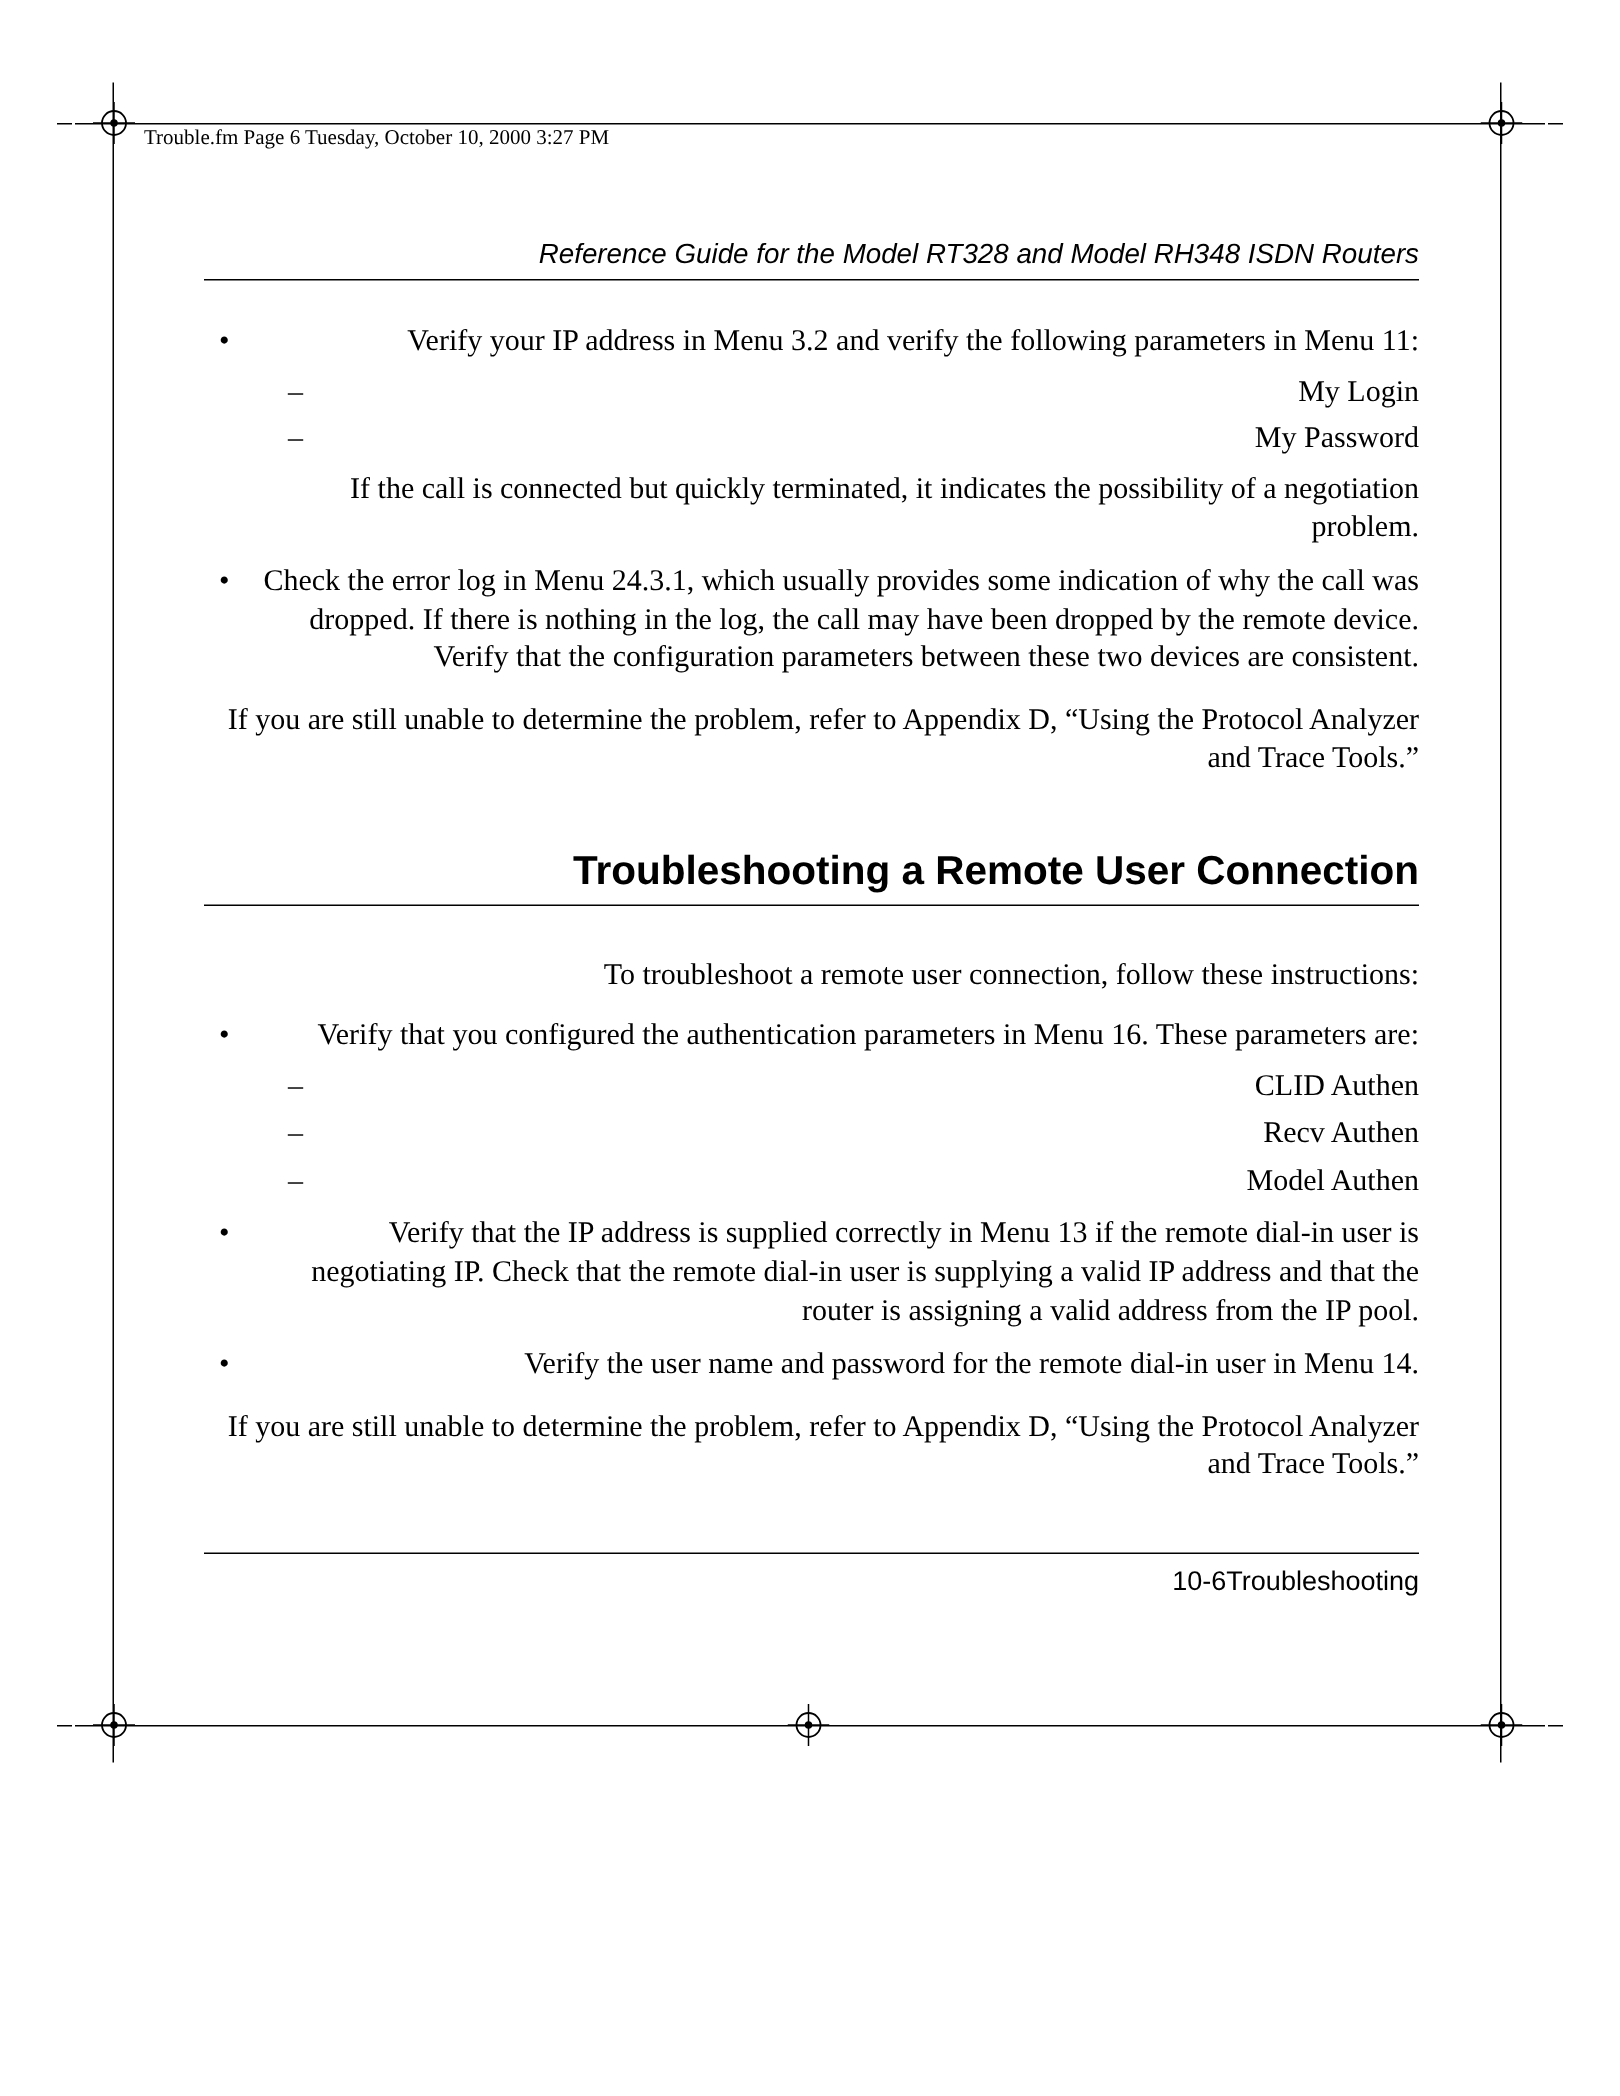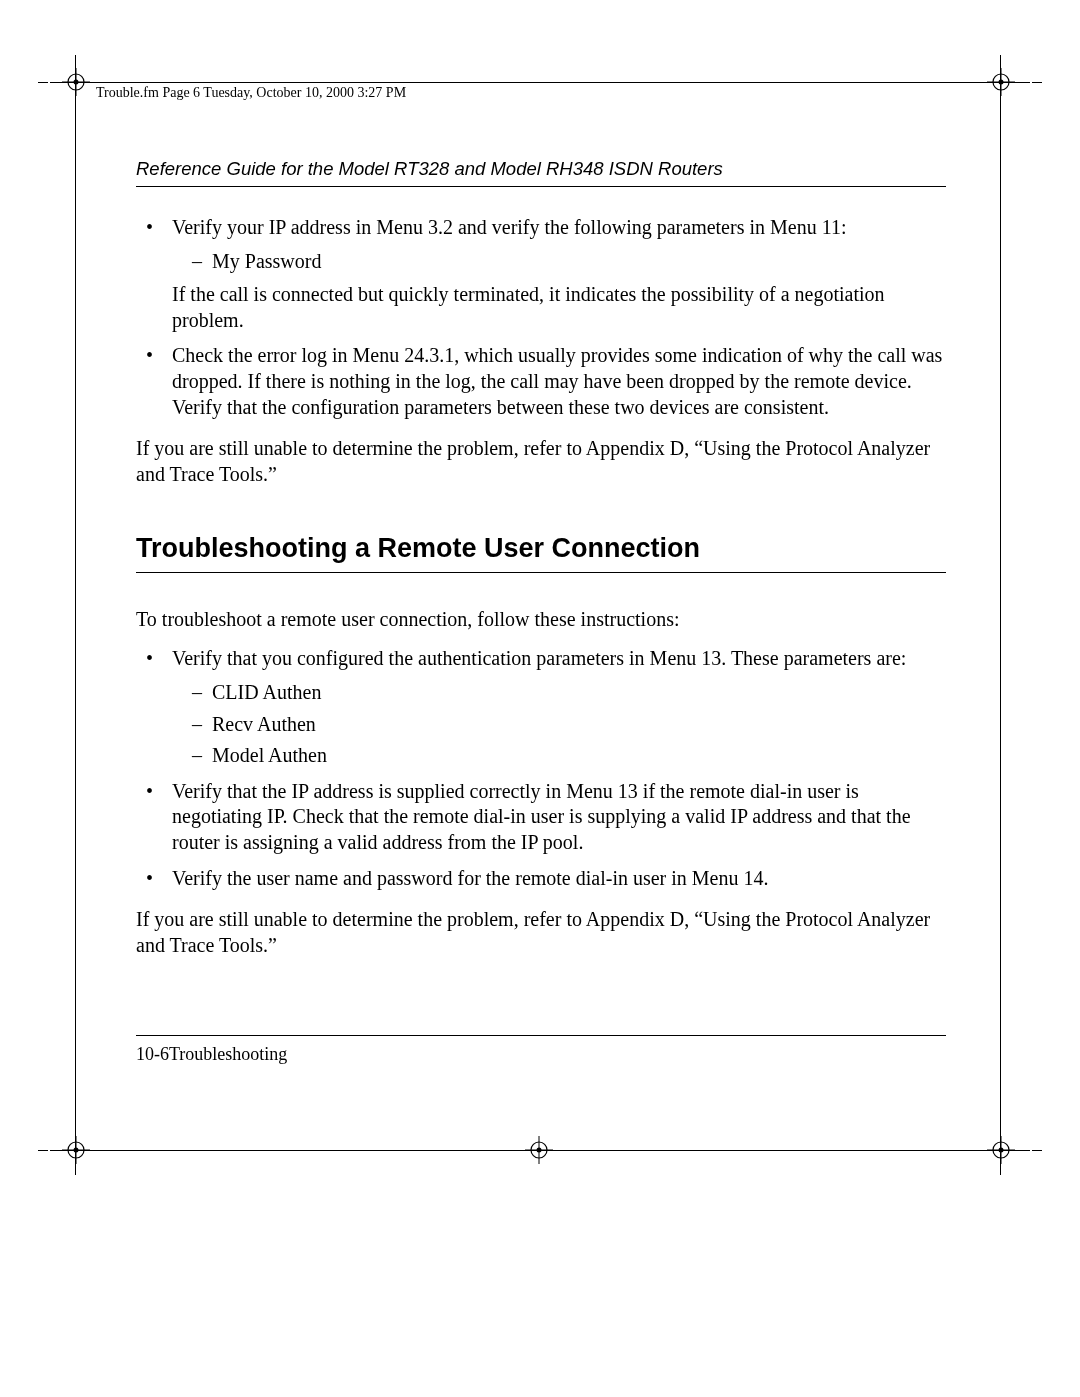--- a/index.html
+++ b/index.html
@@ -56,20 +56,21 @@
     left: 96px;
     font-size: 14px;
     font-family: "Times New Roman", Times, serif;
   }
 
   .content {
     position: absolute;
     top: 158px;
     left: 136px;
     width: 810px;
+    text-align: right;
   }
 
   .running-head {
     font-family: Arial, Helvetica, sans-serif;
     font-style: italic;
     font-size: 18.5px;
     padding-bottom: 6px;
     border-bottom: 1.5px solid #000;
     margin-bottom: 28px;
   }
@@ -132,24 +133,24 @@
     margin-bottom: 34px;
   }
 
   .footer {
     position: absolute;
     top: 1035px;
     left: 136px;
     width: 810px;
     border-top: 1.5px solid #000;
     padding-top: 8px;
-    font-family: Liberation Serif, serif;
+    font-family: Liberation Sans, sans-serif;
     font-size: 18px;
     display: flex;
-    justify-content: flex-start;
+    justify-content: flex-end;
   }
 </style>
 </head>
 <body>
 
 <div class="page">
 
   <div class="crop-line crop-h crop-top"></div>
   <div class="crop-line crop-h crop-bottom"></div>
   <div class="crop-line crop-v crop-left"></div>
@@ -205,36 +206,37 @@
 
   <div class="content">
     <div class="running-head">Reference Guide for the Model RT328 and Model RH348 ISDN Routers</div>
 
     <div class="body-text">
 
       <ul class="bullet-list">
         <li>
           <span>Verify your IP address in Menu 3.2 and verify the following parameters in Menu 11:</span>
           <ul class="dash-list">
+            <li>My Login</li>
             <li>My Password</li>
           </ul>
           <div class="after-list">If the call is connected but quickly terminated, it indicates the possibility of a negotiation problem.</div>
         </li>
         <li>Check the error log in Menu 24.3.1, which usually provides some indication of why the call was dropped. If there is nothing in the log, the call may have been dropped by the remote device. Verify that the configuration parameters between these two devices are consistent.</li>
       </ul>
 
       <p class="para">If you are still unable to determine the problem, refer to Appendix D, “Using the Protocol Analyzer and Trace Tools.”</p>
 
       <div class="section-title">Troubleshooting a Remote User Connection</div>
 
       <p class="para" style="margin-top:0">To troubleshoot a remote user connection, follow these instructions:</p>
 
       <ul class="bullet-list" style="margin-top:14px">
         <li>
-          <span>Verify that you configured the authentication parameters in Menu 13. These parameters are:</span>
+          <span>Verify that you configured the authentication parameters in Menu 16. These parameters are:</span>
           <ul class="dash-list">
             <li>CLID Authen</li>
             <li>Recv Authen</li>
             <li>Model Authen</li>
           </ul>
         </li>
         <li>Verify that the IP address is supplied correctly in Menu 13 if the remote dial-in user is negotiating IP. Check that the remote dial-in user is supplying a valid IP address and that the router is assigning a valid address from the IP pool.</li>
         <li>Verify the user name and password for the remote dial-in user in Menu 14.</li>
       </ul>
 

